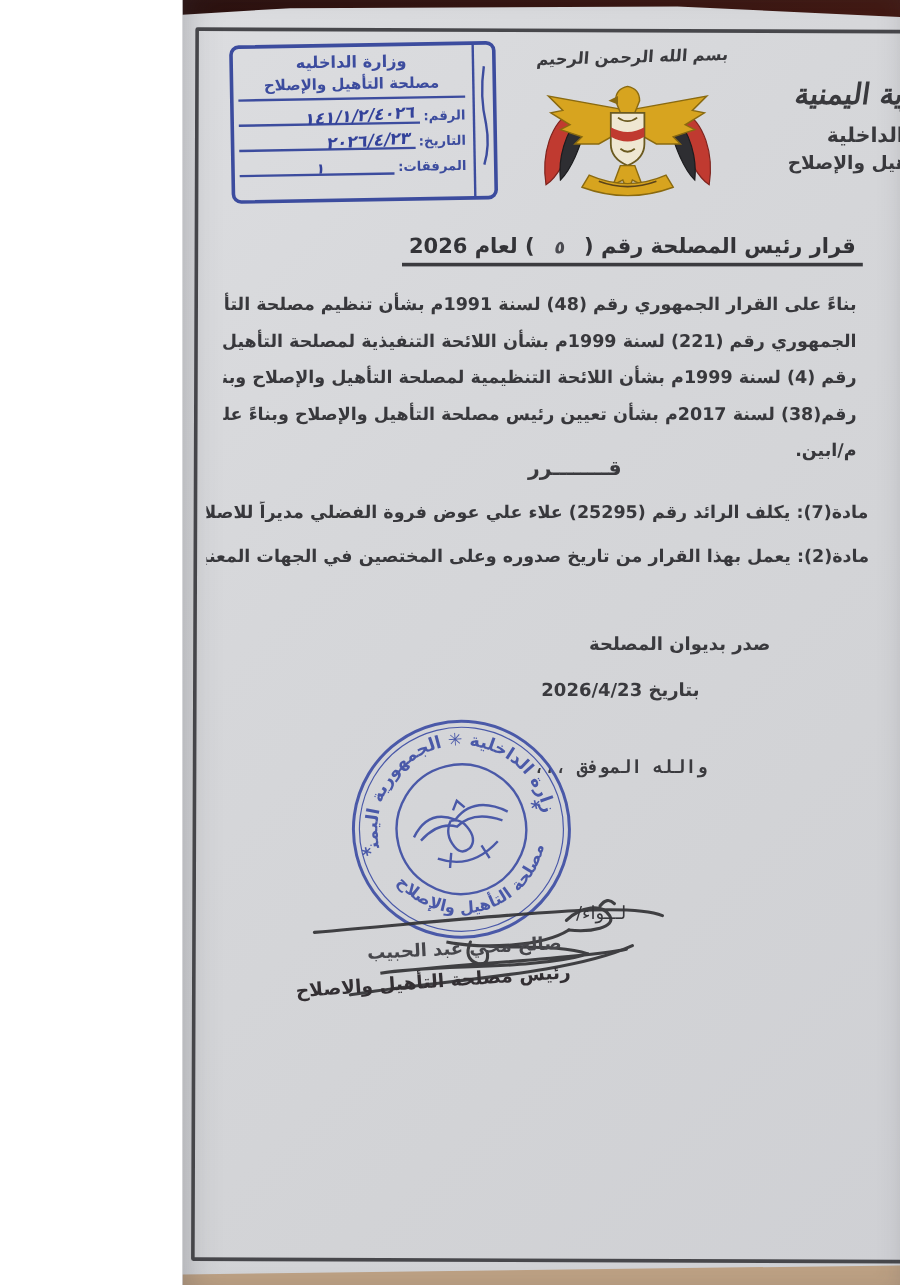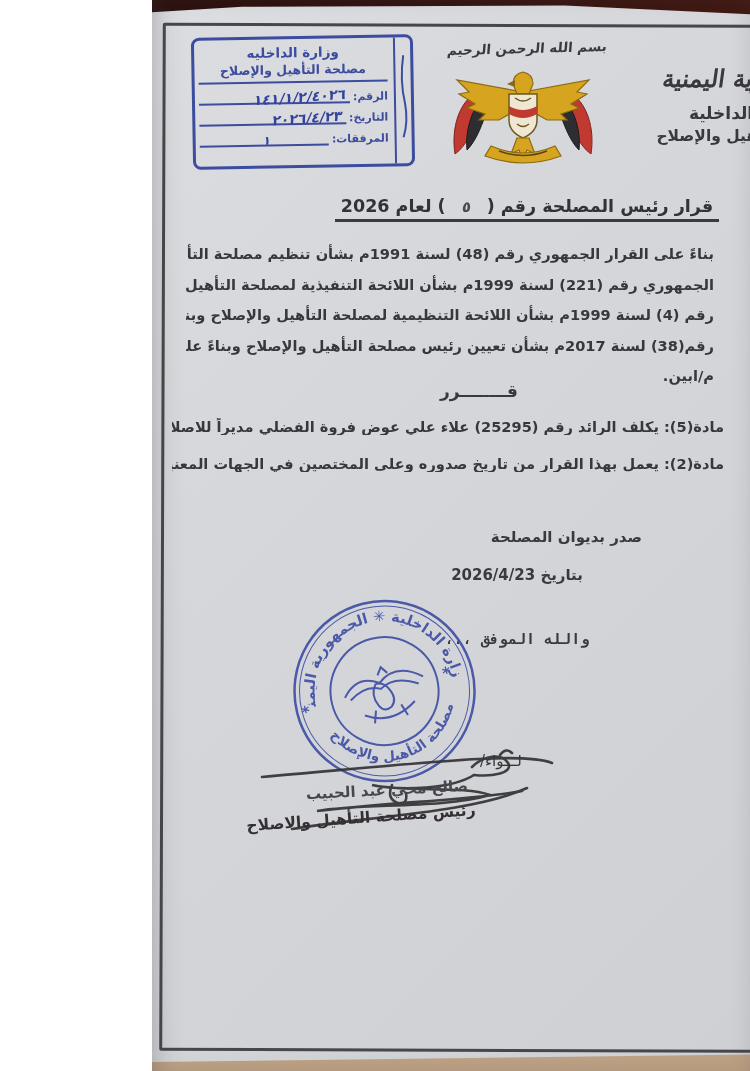--- a/index.html
+++ b/index.html
@@ -149,21 +149,21 @@
   <div class="preamble">
     <div class="pline">بناءً على القرار الجمهوري رقم (48) لسنة 1991م بشأن تنظيم مصلحة التأهيل والإصلاح والقرار</div>
     <div class="pline">الجمهوري رقم (221) لسنة 1999م بشأن اللائحة التنفيذية لمصلحة التأهيل والإصلاح والقرار الجمهوري</div>
     <div class="pline">رقم (4) لسنة 1999م بشأن اللائحة التنظيمية لمصلحة التأهيل والإصلاح وبناءً على القرار الجمهوري</div>
     <div class="pline">رقم(38) لسنة 2017م بشأن تعيين رئيس مصلحة التأهيل والإصلاح وبناءً على تكليف مدير عام شرطة</div>
     <div class="pline">م/ابين.</div>
   </div>
 
   <div class="qarrara">قــــــــرر</div>
 
-  <div class="article a1"><span>مادة(5):</span> <span>يكلف الرائد رقم (25295) علاء علي عوض فروة الفضلي مديراً للاصلاحية المركزية م/ابين.</span></div>
+  <div class="article a1"><span>مادة(7):</span> <span>يكلف الرائد رقم (25295) علاء علي عوض فروة الفضلي مديراً للاصلاحية المركزية م/ابين.</span></div>
   <div class="article a2"><span>مادة(2):</span> <span>يعمل بهذا القرار من تاريخ صدوره وعلى المختصين في الجهات المعنية تنفيذه .</span></div>
 
   <div class="issued i1">صدر بديوان المصلحة</div>
   <div class="issued i2">بتاريخ 2026/4/23</div>
   <div class="issued i3">والله الموفق ،،،</div>
 
   <div class="seal">
     <svg width="190" height="190" viewBox="0 0 190 190">
       <circle cx="95" cy="95" r="90" fill="none" stroke="#3f4fa5" stroke-width="2.5"></circle>
       <circle cx="95" cy="95" r="85" fill="none" stroke="#3f4fa5" stroke-width="1"></circle>

